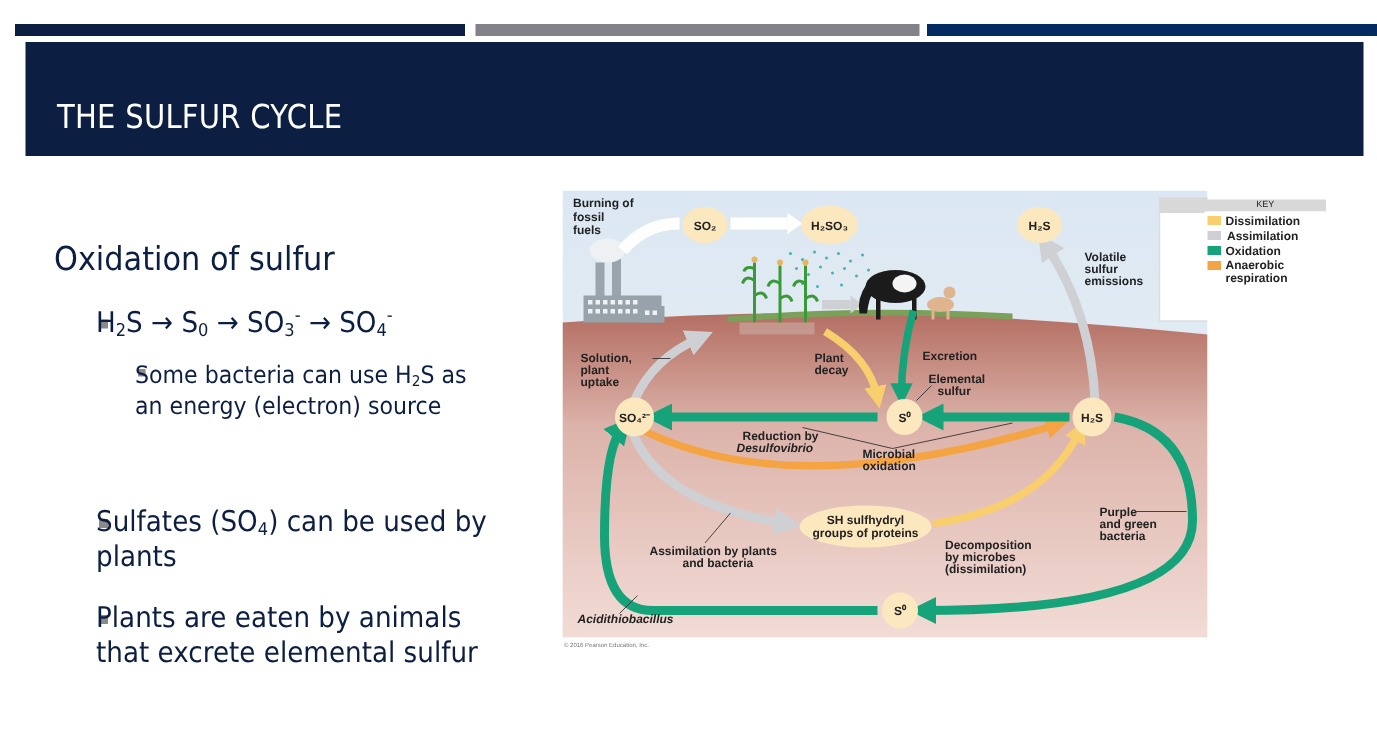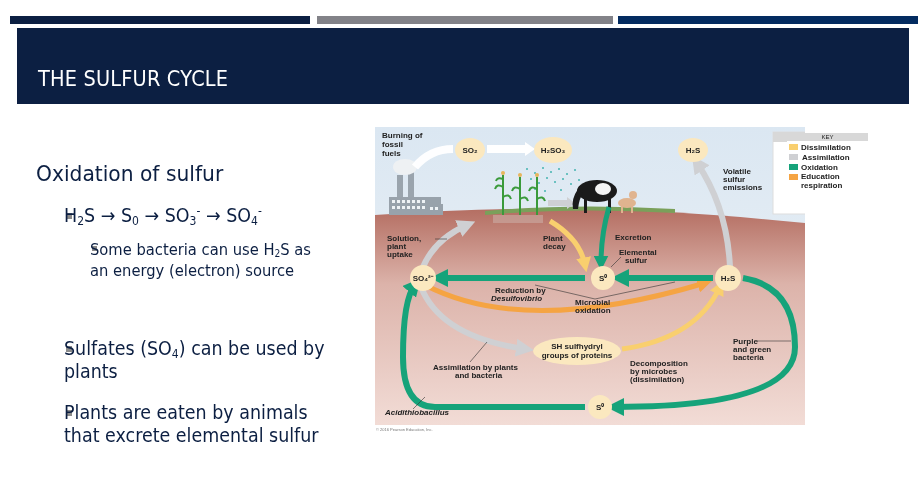--- a/index.html
+++ b/index.html
@@ -280,35 +280,35 @@
   <text x="358" y="217">
     <tspan x="358" dy="0">Purple</tspan>
     <tspan x="358" dy="8">and green</tspan>
     <tspan x="358" dy="8">bacteria</tspan>
   </text>
   <line x1="382" y1="214" x2="416" y2="214" stroke="#333" stroke-width="0.6"></line>
   <text x="10" y="288" font-style="italic">Acidithiobacillus</text>
   <line x1="38" y1="282" x2="50" y2="270" stroke="#333" stroke-width="0.6"></line>
 </svg>
 
-<div style="position:absolute; left:775px; top:133px; width:81px; font-family:'Liberation Sans',sans-serif; font-weight:bold; font-size:8px; color:#222;padding-left:12px;">
+<div style="position:absolute; left:791px; top:133px; width:81px; font-family:'Liberation Sans',sans-serif; font-weight:bold; font-size:8px; color:#222;padding-left:12px;">
   <div style="text-align:center; background:#d8d8d8; font-size:6px; padding:1px 0; font-weight:normal;">KEY</div>
   <div style="background:#fff; padding:1px 2px;">
     <div style="display:flex; align-items:center; gap:3px; height:10px;">
       <span style="width:9px;height:6px;background:#f9cf6e;display:inline-block;"></span>
       <span>Dissimilation</span>
     </div>
     <div style="display:flex; align-items:center; gap:4px; height:10px;">
       <span style="width:9px;height:6px;background:#cfd0d3;display:inline-block;"></span>
       <span>Assimilation</span>
     </div>
     <div style="display:flex; align-items:center; gap:3px; height:10px;">
       <span style="width:9px;height:6px;background:#16a37a;display:inline-block;"></span>
       <span>Oxidation</span>
     </div>
     <div style="display:flex; align-items:flex-start; gap:3px;">
       <span style="width:9px;height:6px;background:#f5a443;display:inline-block;margin-top:2px;flex:none;"></span>
-      <span style="width:52px; line-height:9px;">Education respiration</span>
+      <span style="width:52px; line-height:9px;">Anaerobic respiration</span>
     </div>
   </div>
 </div>
 
 <div class="credit">© 2016 Pearson Education, Inc.</div>
 
 </body></html>

